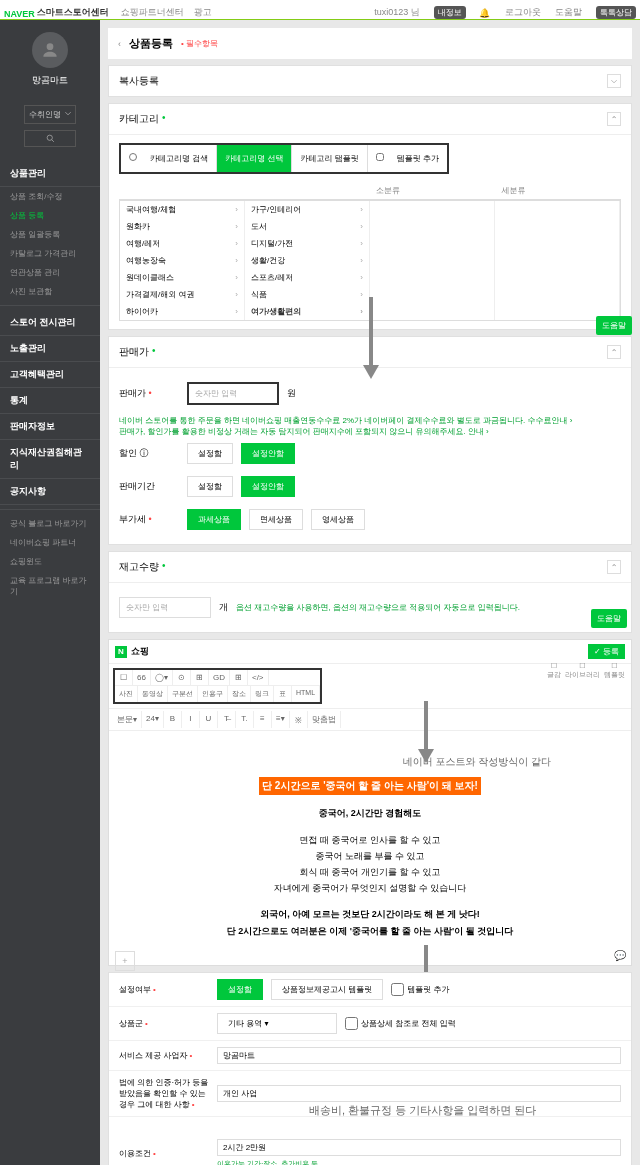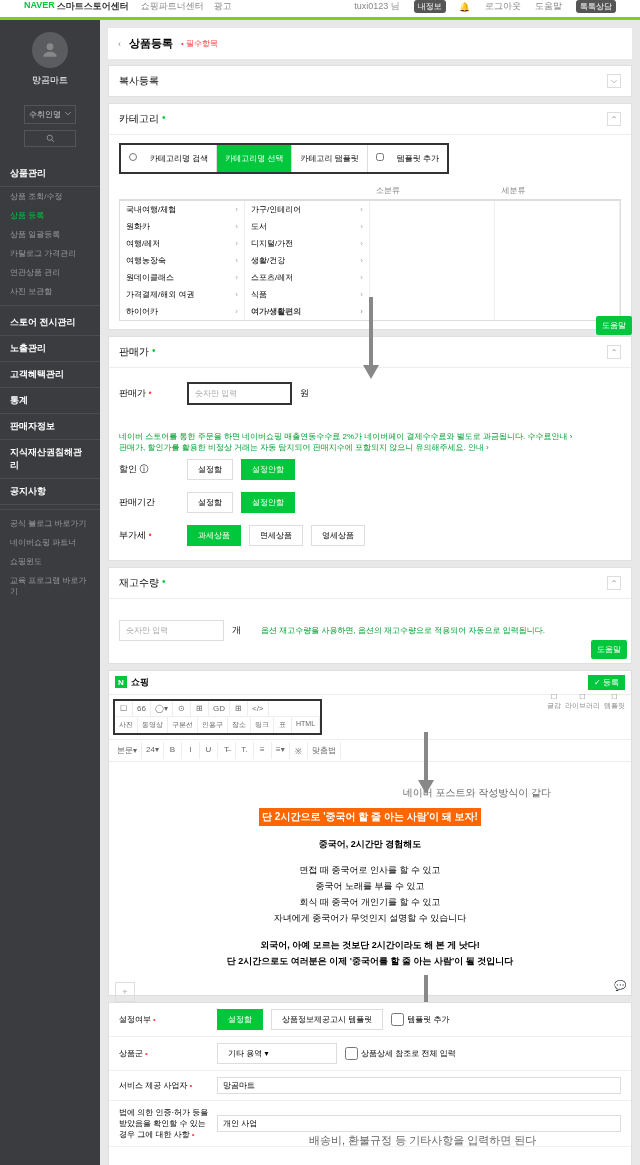--- a/index.html
+++ b/index.html
@@ -1,17 +1,17 @@
 <!DOCTYPE html>
 <html><head>
 <meta charset="utf-8">
 <style>
 *{margin:0;padding:0;box-sizing:border-box;font-family:"Malgun Gothic",sans-serif}
 body{width:640px;background:#f5f5f5;font-size:9px}
-.topbar{background:#fff;height:20px;display:flex;align-items:flex-start;padding:0 24px;border-bottom:3px solid #84cc16}
+.topbar{background:#fff;height:20px;display:flex;align-items:flex-end;padding:0 4px;border-bottom:1px solid #84cc16}
 .topbar .brand{color:#00c73c;font-weight:bold;font-size:9px}
 .topbar .brand2{color:#333;font-weight:bold;margin-left:2px}
 .topbar .tabs{display:flex;gap:10px;margin-left:12px;color:#888}
 .topbar .right{margin-left:auto;display:flex;gap:14px;align-items:center;color:#888}
 .badge{background:#555;color:#fff;border-radius:3px;padding:1px 4px;font-size:8px}
 .main{display:flex}
 .sidebar{width:100px;background:#3a3c3f;color:#ccc;min-height:1100px}
 .profile{text-align:center;padding:12px 0}
 .avatar{width:36px;height:36px;border-radius:50%;background:#5a5c5f;margin:0 auto 6px;display:flex;align-items:center;justify-content:center}
 .avatar svg{width:20px;height:20px;fill:#888}
@@ -45,23 +45,23 @@
 .cat-col div::after{content:"›";margin-left:auto;color:#aaa}
 .cat-col div.active{color:#333;font-weight:bold}
 .cat-head{display:flex;border-bottom:1px solid #ddd}
 .cat-head span{flex:1;padding:3px 6px;font-size:8px;color:#888}
 .help-btn{position:fixed;right:8px;background:#00c73c;color:#fff;padding:4px 6px;font-size:8px;border-radius:2px}
 .row{display:flex;align-items:center;padding:6px 0;gap:8px}
 .row .lbl{width:60px;font-size:9px}
 .row .lbl .r{color:#f44}
 .btn{border:1px solid #ddd;padding:4px 10px;font-size:8px;background:#fff}
 .btn.g{background:#00c73c;color:#fff;border-color:#00c73c}
-.input{border:1px solid #ddd;padding:4px 6px;font-size:8px;width:105px}
+.input{border:1px solid #ddd;padding:4px 6px;font-size:8px;width:92px}
 .input.boxed{border:2px solid #333}
-.note{color:#00a030;font-size:8px;margin-top:20px;line-height:1.4}
+.note{color:#00a030;font-size:8px;margin-top:4px;line-height:1.4}
 .editor-wrap{position:relative;background:#fff;border:1px solid #ddd;margin-bottom:6px}
 .editor-h{display:flex;align-items:center;padding:4px 6px;border-bottom:1px solid #eee}
 .editor-h .logo{background:#00c73c;color:#fff;width:12px;height:12px;display:inline-flex;align-items:center;justify-content:center;font-size:8px;font-weight:bold}
 .editor-h .save{margin-left:auto;background:#00c73c;color:#fff;padding:2px 6px;font-size:8px}
 .toolbar{border:2px solid #333;display:inline-block;margin:4px}
 .tb-row{display:flex;border-bottom:1px solid #eee}
 .tb-row:last-child{border-bottom:none}
 .tb-i{padding:3px 4px;font-size:8px;border-right:1px solid #eee;min-width:18px;text-align:center;color:#666}
 .tb-side{position:absolute;right:6px;top:22px;display:flex;gap:4px}
 .tb-side div{font-size:7px;color:#888;text-align:center}
@@ -255,21 +255,21 @@
   <div class="panel" style="position:relative">
     <div class="panel-h">
           <span>재고수량</span>
           <span class="dot">•</span>
           <span class="toggle">⌃</span>
         </div>
     <div class="panel-b">
       <div class="row">
         <span class="input"><span style="color:#aaa">숫자만 입력</span></span>
         <span>개</span>
-        <span class="note" style="margin:12px">옵션 재고수량을 사용하면, 옵션의 재고수량으로 적용되어 자동으로 입력됩니다.</span>
+        <span class="note" style="margin:0">옵션 재고수량을 사용하면, 옵션의 재고수량으로 적용되어 자동으로 입력됩니다.</span>
       </div>
     </div>
     <span class="help-btn" style="position:absolute;right:4px;bottom:4px">도움말</span>
   </div>
 
   <div class="editor-wrap">
     <div class="editor-h">
       <span class="logo">N</span>
       <span style="margin-left:4px;font-weight:bold">쇼핑</span>
       <span class="save">✓ 등록</span>

